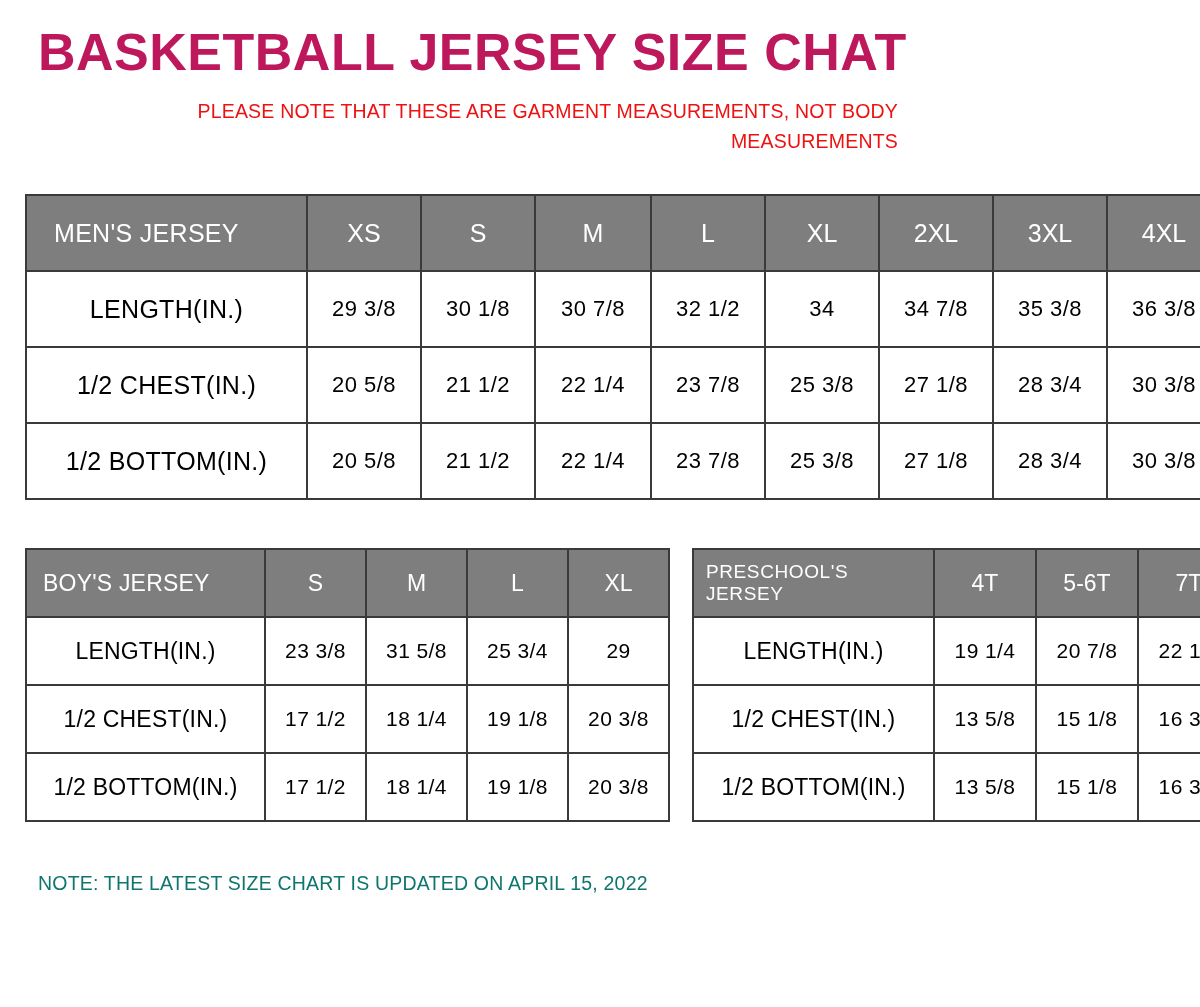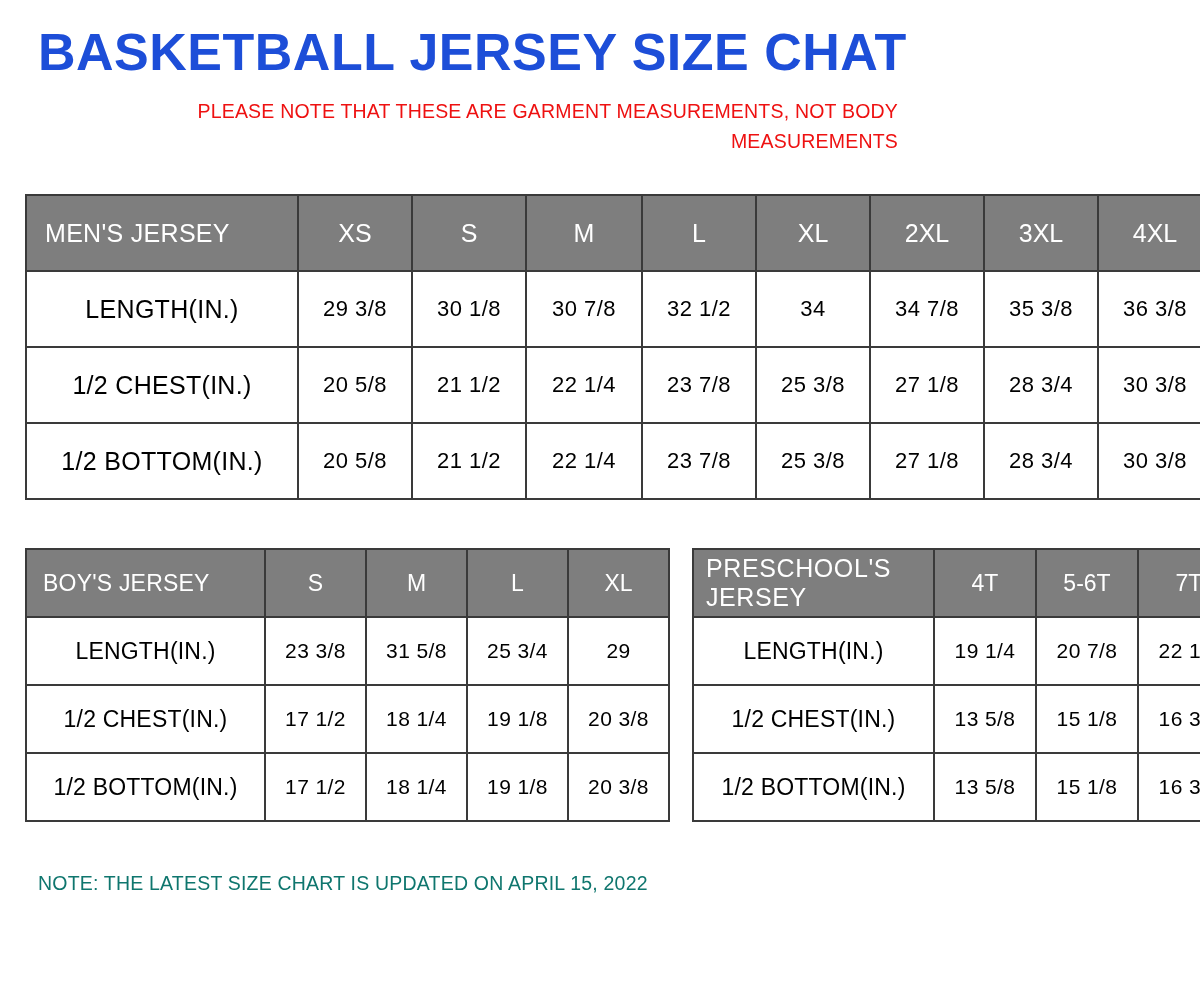--- a/index.html
+++ b/index.html
@@ -23,21 +23,21 @@
     padding: 0 24px;
   }
 
   .title {
     margin: 0;
     padding: 22px 0 0 14px;
     font-size: 52px;
     line-height: 60px;
     font-weight: 700;
     letter-spacing: 0.5px;
-    color: #1d4ed8;
+    color: #be185d;
     white-space: nowrap;
   }
 
   .note-top {
     margin: 14px 0 0 14px;
     font-size: 19.5px;
     line-height: 30px;
     color: #ee1111;
     font-weight: 400;
     letter-spacing: 0.2px;
@@ -72,21 +72,21 @@
   }
   table.men tr { height: 76px; }
   table.men .rowlabel {
     font-size: 25px;
     letter-spacing: 0.3px;
     padding: 0 6px;
   }
   table.men .hdr .rowlabel {
     font-size: 25px;
     text-align: left;
-    padding-left: 18px;
+    padding-left: 27px;
   }
   table.men .hdr td {
     font-size: 25px;
   }
   table.men td.val {
     font-size: 22px;
     letter-spacing: 0.5px;
   }
 
   
@@ -106,21 +106,21 @@
     padding: 0 5px;
   }
   table.boy .hdr .rowlabel {
     text-align: left;
     padding-left: 16px;
     font-size: 23px;
   }
   table.pre .hdr .rowlabel {
     text-align: left;
     padding-left: 12px;
-    font-size: 25px;
+    font-size: 19px;
     letter-spacing: 0.6px;
   }
   table.boy .hdr td, table.pre .hdr td {
     font-size: 23px;
   }
   table.boy td.val, table.pre td.val {
     font-size: 21px;
     letter-spacing: 0.4px;
     text-align: center;
   }

